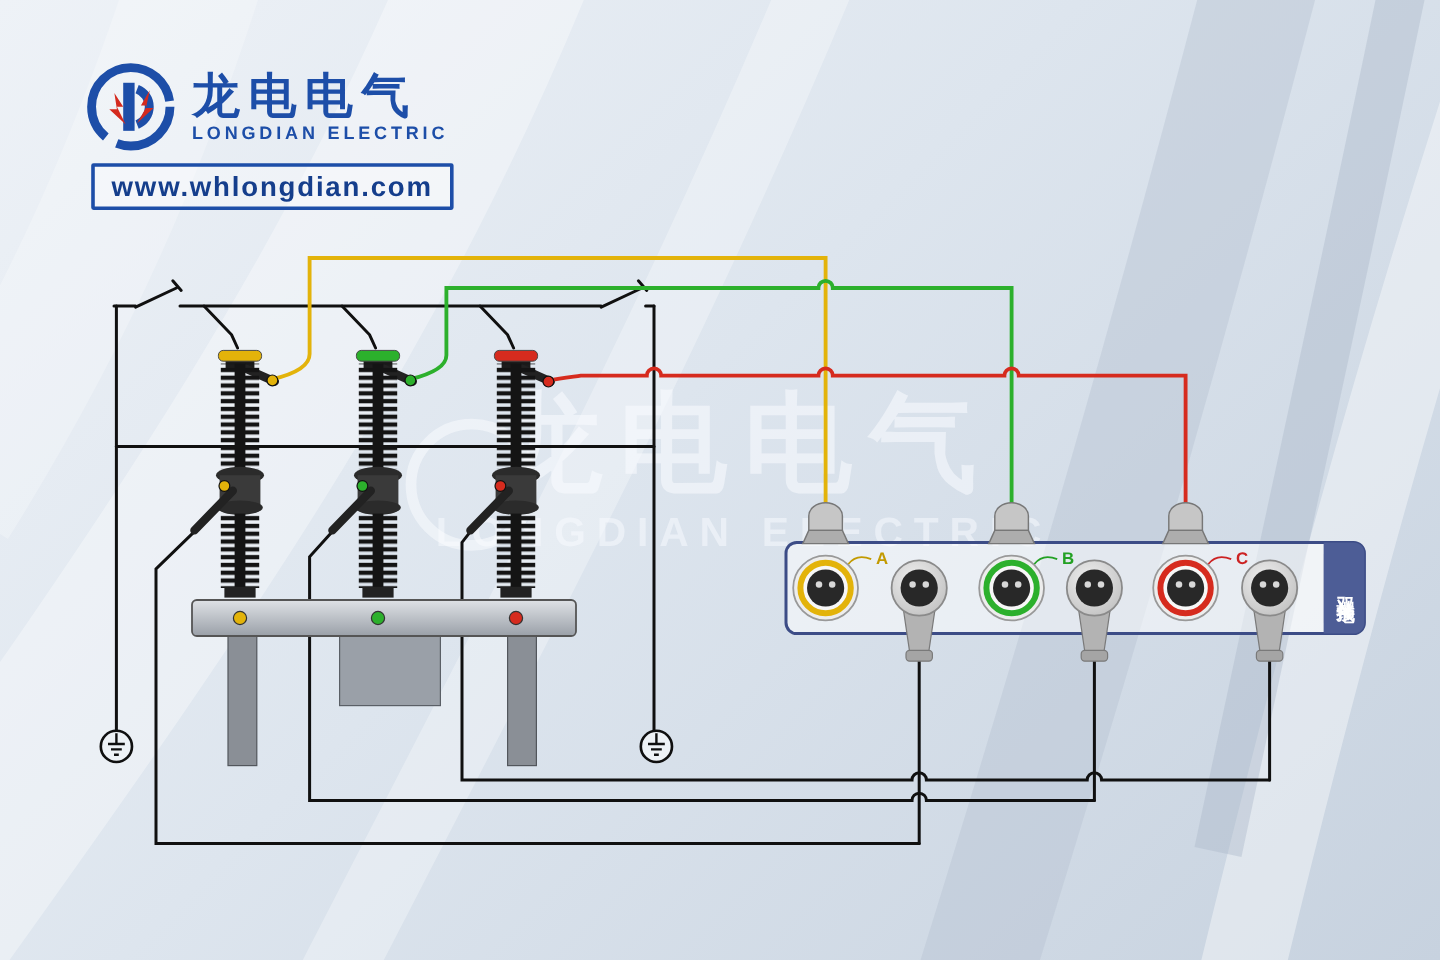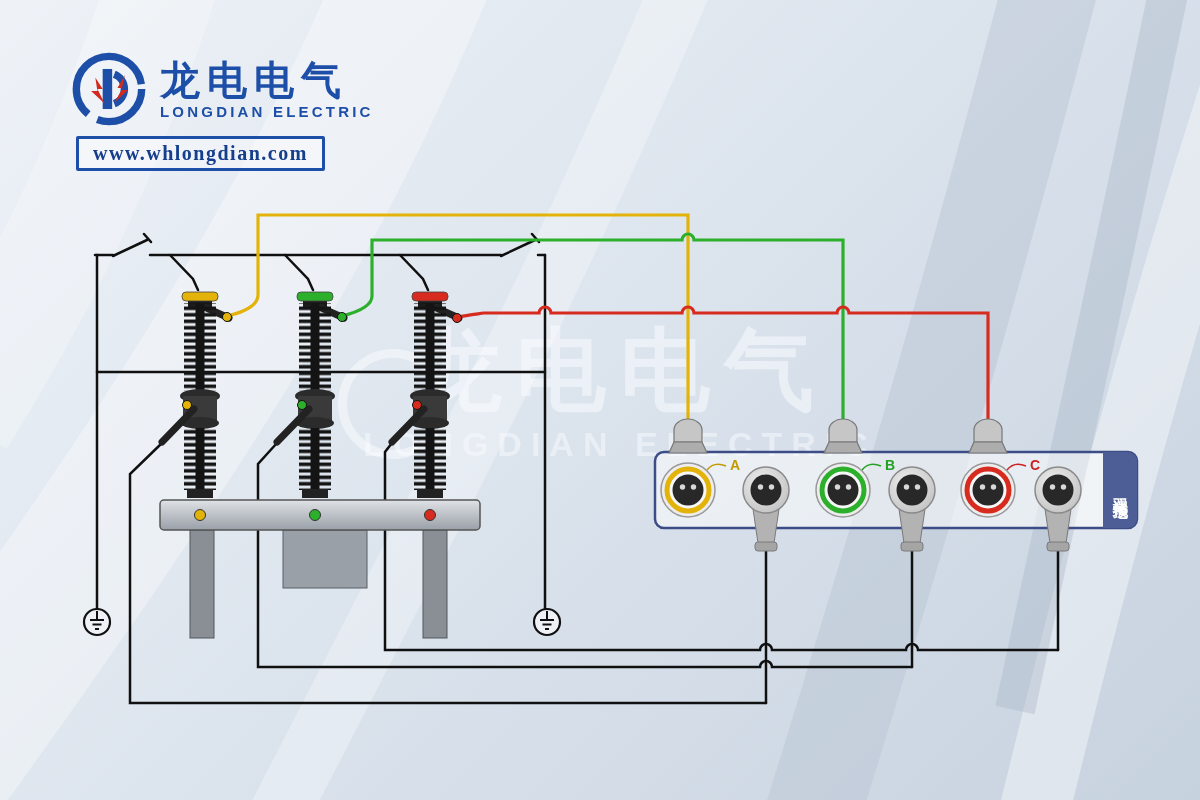--- a/index.html
+++ b/index.html
@@ -8,21 +8,21 @@
          background:linear-gradient(135deg,#eef2f7 0%,#dde5ee 45%,#c7d2df 100%);}
   #stage svg{display:block;}
   .abs{position:absolute;}
   
   #logo{left:70px;top:50px;display:flex;align-items:center;}
   #logo-texts{margin-left:12px;}
   #logo-zh{font-size:40px;font-weight:bold;color:#1d4ea8;letter-spacing:7px;line-height:1.05;}
   #logo-en{font-size:15px;font-weight:bold;color:#1d4ea8;letter-spacing:3.2px;margin-top:2px;}
   #site-box{left:76px;top:136px;border:3px solid #1d4ea8;background:rgba(255,255,255,0.35);
             padding:3px 14px;border-radius:2px;}
-  #site-text{font-size:20px;font-weight:bold;color:#153e8c;letter-spacing:1.5px;font-family:Liberation Serif, serif;}
+  #site-text{font-size:23px;font-weight:bold;color:#153e8c;letter-spacing:1.5px;}
   
   #watermark{left:330px;top:325px;width:580px;text-align:center;pointer-events:none;}
   #wm-ring{position:absolute;left:8px;top:24px;width:92px;height:92px;border:9px solid rgba(252,253,255,0.5);
            border-radius:50%;}
   #wm-zh{font-size:90px;font-weight:bold;color:rgba(250,252,255,0.55);letter-spacing:14px;line-height:1;}
   #wm-en{font-size:34px;font-weight:bold;color:rgba(250,252,255,0.5);letter-spacing:9px;margin-top:10px;}
   
   #panel-tab{left:1103px;top:452px;width:34px;height:76px;background:#4d5d96;
              border-radius:0 9px 9px 0;display:flex;align-items:center;justify-content:center;
              color:#fff;font-size:15px;font-weight:bold;

